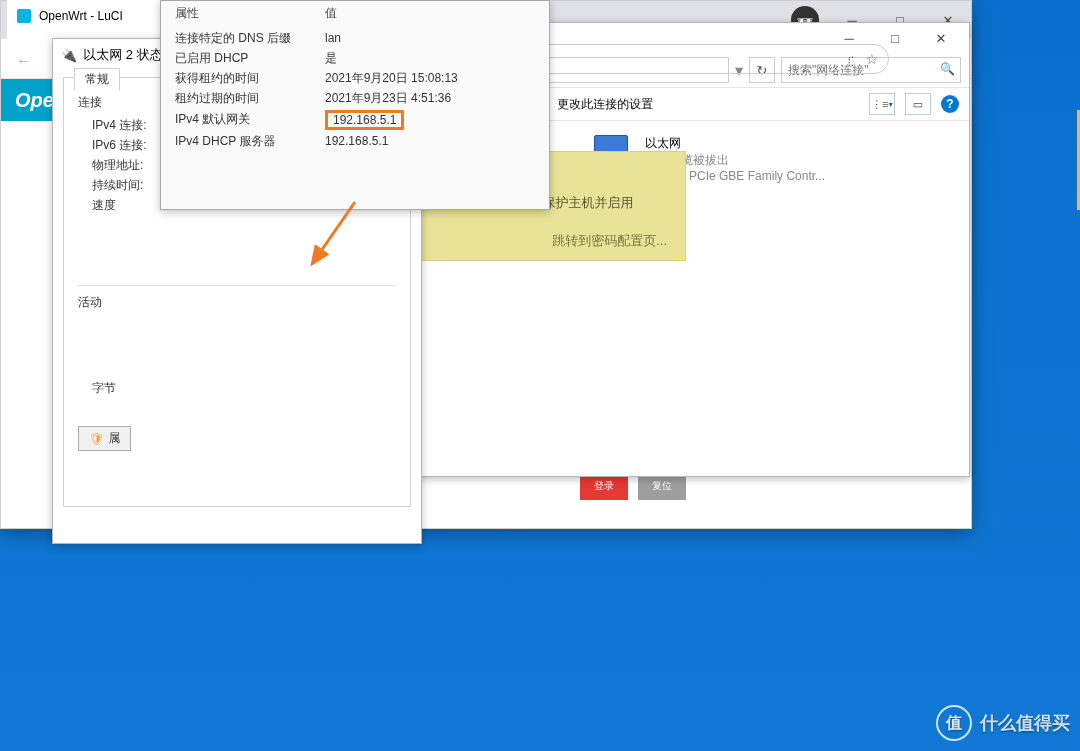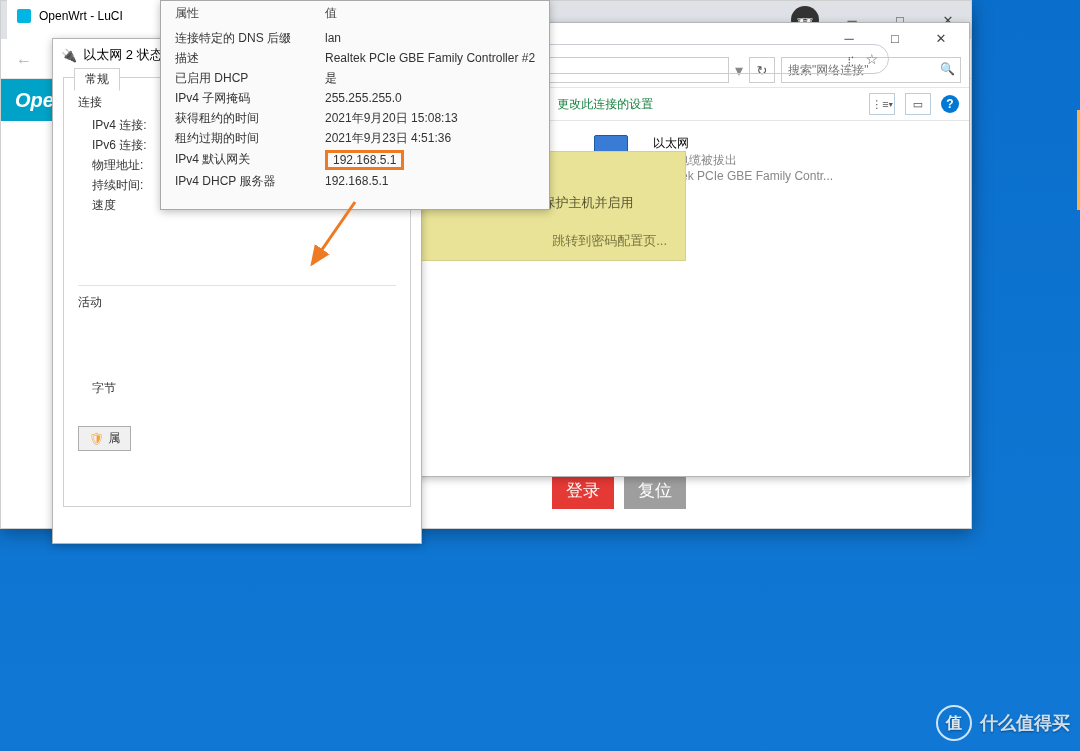--- a/index.html
+++ b/index.html
@@ -13,26 +13,26 @@
   .explorer .titlebar .spacer { flex:1; }
   .wctrl { display:flex; gap:2px; }
   .wbtn { width:44px; height:28px; display:flex; align-items:center; justify-content:center; font-size:13px; color:#444; }
   .explorer .addr { display:flex; align-items:center; padding:4px 8px; gap:6px; }
   .explorer .addr input.path { flex:1; height:26px; border:1px solid #ccc; padding:0 6px; font-size:12px; background:#fff; }
   .explorer .addr .refresh { width:26px; height:26px; border:1px solid #ccc; display:flex;align-items:center;justify-content:center;font-size:13px;color:#555;}
   .explorer .addr input.search { width:180px; height:26px; border:1px solid #ccc; padding:0 24px 0 6px; font-size:12px; }
   .explorer .addr .search-wrap{position:relative;}
   .explorer .addr .search-wrap .mag{position:absolute; right:6px; top:5px; color:#888; font-size:12px;}
   .explorer .toolbar { border-top:1px solid #e5e5e5; border-bottom:1px solid #e5e5e5; height:34px; display:flex; align-items:center; padding:0 10px; font-size:12px; color:#4472c4; gap:22px;}
-  .explorer .toolbar .item{color:#15803d;}
+  .explorer .toolbar .item{color:#000000;}
   .explorer .toolbar .right{margin-left:auto; display:flex; gap:10px; align-items:center; color:#555;}
   .explorer .toolbar .viewbtn{width:26px;height:22px;border:1px solid #bcd; display:flex;align-items:center;justify-content:center;font-size:11px;}
   .circle-q{width:18px;height:18px;border-radius:50%;background:#0078d4;color:#fff;display:flex;align-items:center;justify-content:center;font-size:12px;font-weight:bold;}
   .explorer .content { padding:10px 14px; font-size:12px; color:#333; }
-  .adapter{display:flex; gap:21px; align-items:flex-start;}
+  .adapter{display:flex; gap:13px; align-items:flex-start;}
   .adapter .icon{position:relative;width:42px;height:36px;}
   .adapter .icon .mon{width:34px;height:24px;background:#3a7bd5;border:1px solid #1a5ba5;position:absolute;left:4px;top:0;border-radius:2px;}
   .adapter .icon .base{width:40px;height:10px;background:#c0c0c0;position:absolute;left:0;top:24px;border-radius:1px;}
   .adapter .icon .x{position:absolute;left:-2px;top:22px;width:14px;height:14px;background:#d9534f;color:#fff;border-radius:50%;font-size:10px;display:flex;align-items:center;justify-content:center;}
   .adapter .txt .t1{color:#000;}
   .adapter .txt .t2{color:#888;}
   
   .ethstat { left:52px; top:38px; width:370px; height:506px; z-index:2;}
   .ethstat .titlebar{height:32px;display:flex;align-items:center;padding:0 8px;font-size:13px;}
   .ethstat .titlebar .usb{color:#0a64b4;margin-right:6px;}
@@ -75,21 +75,21 @@
   .login-wrap{margin:30px auto 0 auto; width:400px;}
   .alert{background:#e8e397;border:1px solid #d6d08a;padding:16px 18px 30px 18px;color:#5a5730;position:relative;font-size:13px;}
   .alert .title{font-weight:bold;color:#333;margin-bottom:8px;font-size:14px;}
   .alert .link{position:absolute;right:18px;bottom:10px;color:#7a7640;}
   .h2{margin:26px 0 4px 0;font-size:17px;color:#666;}
   .hint{font-size:13px;color:#777;margin-bottom:34px;}
   .field{display:flex;align-items:center;margin:12px 0;gap:10px;justify-content:flex-end;}
   .field label{font-size:13px;color:#666;width:auto;}
   .field input{width:230px;height:30px;border:1px solid #ddd;background:#f8f8f9;padding:0 8px;font-size:13px;color:#555;}
   .actions{display:flex;gap:10px;justify-content:flex-end;margin-top:34px;}
-  .btn{background:#e53935;color:#fff;border:none;padding:7px 14px;font-size:17px;}
+  .btn{background:#e53935;color:#fff;border:none;padding:7px 14px;font-size:10px;}
   .btn.gray{background:#9e9e9e;}
   
   .arrow{position:absolute;z-index:5;pointer-events:none;}
   
   .wm{position:absolute;right:10px;bottom:10px;z-index:10;display:flex;align-items:center;gap:8px;color:#ffffffcc;font-size:18px;font-weight:bold;text-shadow:0 1px 2px rgba(0,0,0,.4);}
   .wm .circle{width:36px;height:36px;border-radius:50%;border:2px solid #ffffffcc;display:flex;align-items:center;justify-content:center;font-size:16px;color:#ffffffdd;}
   
   .taskstripe{position:absolute;right:0;top:110px;width:3px;height:100px;background:#ffb040;}
 </style>
 </head>
@@ -192,30 +192,22 @@
       <tbody>
           <tr>
             <th style="width:150px">属性</th>
             <th>值</th>
           </tr>
       <tr>
             <td>连接特定的 DNS 后缀</td>
             <td>lan</td>
           </tr>
       <tr>
-            <td>描述</td>
-            <td>Realtek PCIe GBE Family Controller #2</td>
-          </tr>
-      <tr>
             <td>已启用 DHCP</td>
             <td>是</td>
-          </tr>
-      <tr>
-            <td>IPv4 子网掩码</td>
-            <td>255.255.255.0</td>
           </tr>
       <tr>
             <td>获得租约的时间</td>
             <td>2021年9月20日 15:08:13</td>
           </tr>
       <tr>
             <td>租约过期的时间</td>
             <td>2021年9月23日 4:51:36</td>
           </tr>
       <tr>

